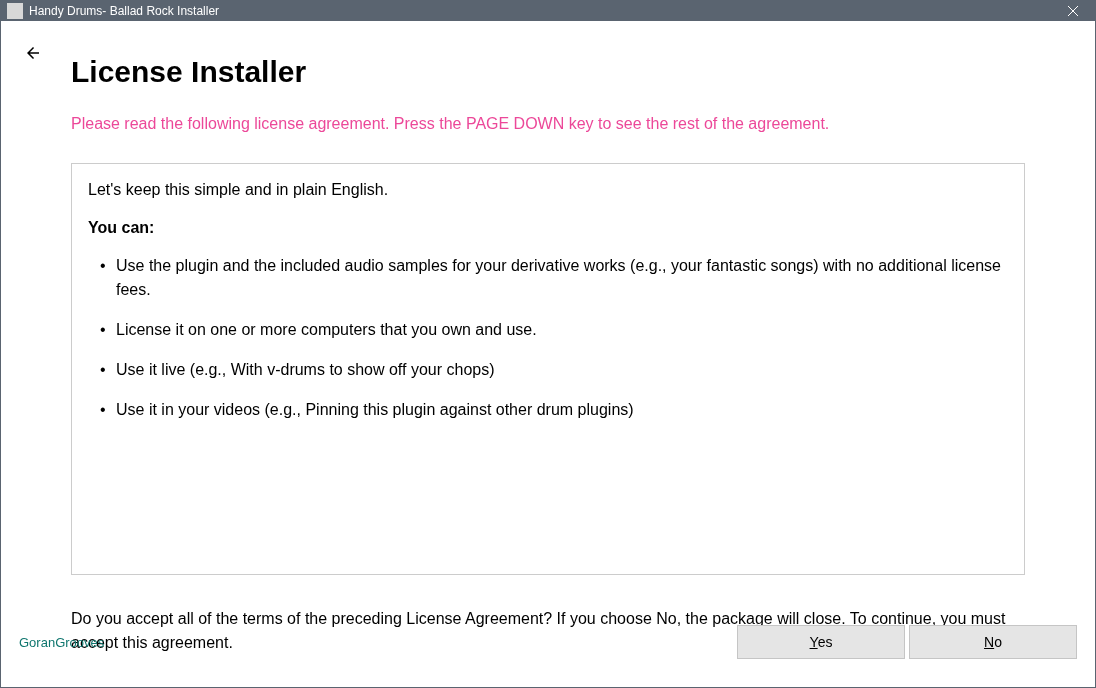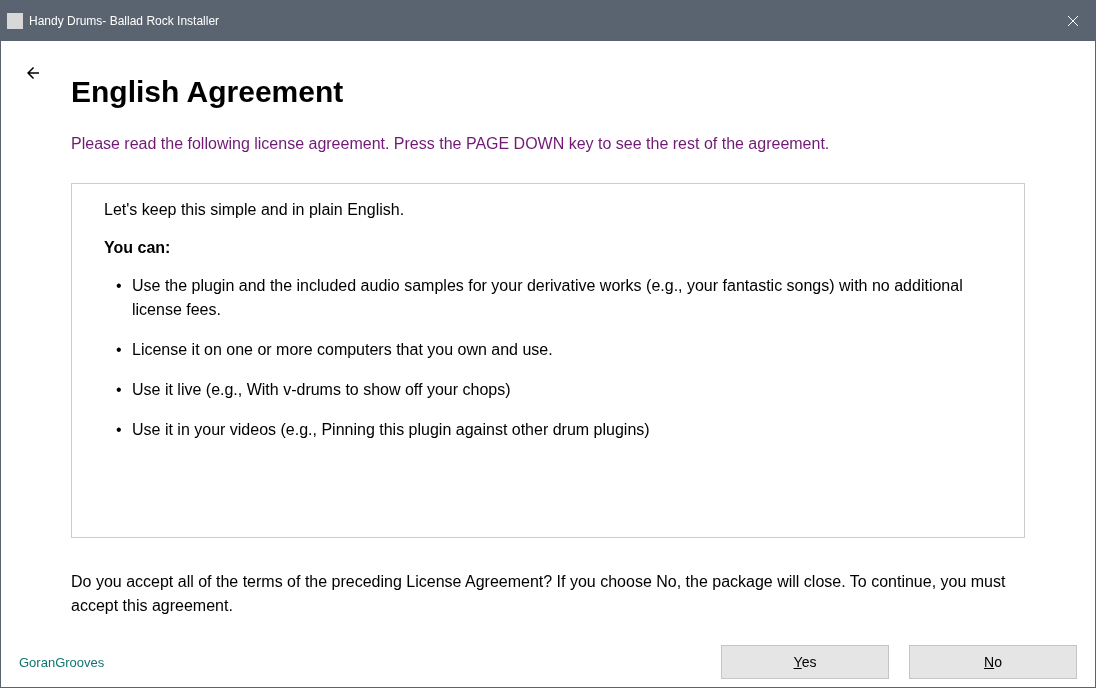--- a/index.html
+++ b/index.html
@@ -9,21 +9,21 @@
     }
     body {
       font-family: "Segoe UI", Tahoma, sans-serif;
       background: #ffffff;
       width: 1096px;
       height: 688px;
       overflow: hidden;
       border: 1px solid #5a6470;
     }
     .titlebar {
-      height: 40px;
+      height: 20px;
       background: #5a6470;
       display: flex;
       align-items: center;
       justify-content: space-between;
       padding-left: 6px;
     }
     .titlebar-left {
       display: flex;
       align-items: center;
       gap: 6px;
@@ -76,28 +76,28 @@
     }
     .heading {
       font-size: 30px;
       font-weight: bold;
       color: #000000;
       margin-top: 14px;
       margin-bottom: 26px;
     }
     .instruction {
       font-size: 16px;
-      color: #701a75;
+      color: #ec4899;
       margin-bottom: 30px;
     }
     .license-box {
       border: 1px solid #cccccc;
-      height: 355px;
+      height: 412px;
       overflow-y: scroll;
-      padding: 14px 32px;
+      padding: 14px 16px;
       font-size: 16px;
       color: #000000;
       line-height: 1.5;
     }
     .license-box::-webkit-scrollbar {
       width: 17px;
     }
     .license-box::-webkit-scrollbar-track {
       background: #f0f0f0;
     }
@@ -139,21 +139,21 @@
       display: flex;
       align-items: center;
       justify-content: space-between;
     }
     .footer-brand {
       color: #0f766e;
       font-size: 13px;
     }
     .footer-buttons {
       display: flex;
-      gap: 20px;
+      gap: 4px;
       justify-content: space-between;
     }
     .btn {
       width: 168px;
       height: 34px;
       background: #e5e5e5;
       border: 1px solid #c5c5c5;
       font-size: 14px;
       color: #000000;
       cursor: pointer;
@@ -184,21 +184,21 @@
   </div>
 </div>
 
 <div class="content">
   <div class="back-arrow">
     <svg viewBox="0 0 24 24">
       <path d="M20 11H7.83l5.59-5.59L12 4l-8 8 8 8 1.41-1.41L7.83 13H20v-2z" fill="#000000"></path>
     </svg>
   </div>
 
-  <h1 class="heading">English Agreement</h1>
+  <h1 class="heading">License Installer</h1>
 
   <p class="instruction">Please read the following license agreement. Press the PAGE DOWN key to see the rest of the agreement.</p>
 
   <div class="license-box">
     <p>Let's keep this simple and in plain English.</p>
     <p><strong>You can:</strong></p>
     <ul>
       <li>Use the plugin and the included audio samples for your derivative works (e.g., your fantastic songs) with no additional license fees.</li>
       <li>License it on one or more computers that you own and use.</li>
       <li>Use it live (e.g., With v-drums to show off your chops)</li>

